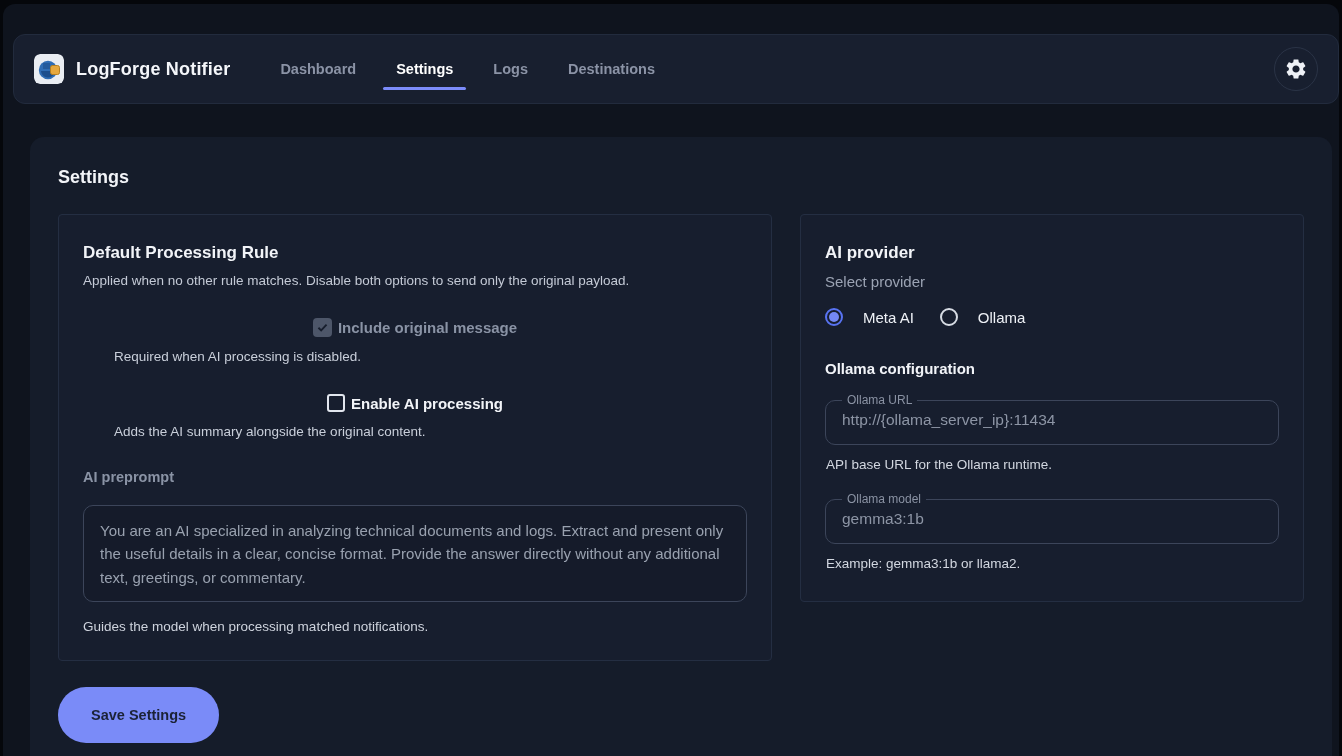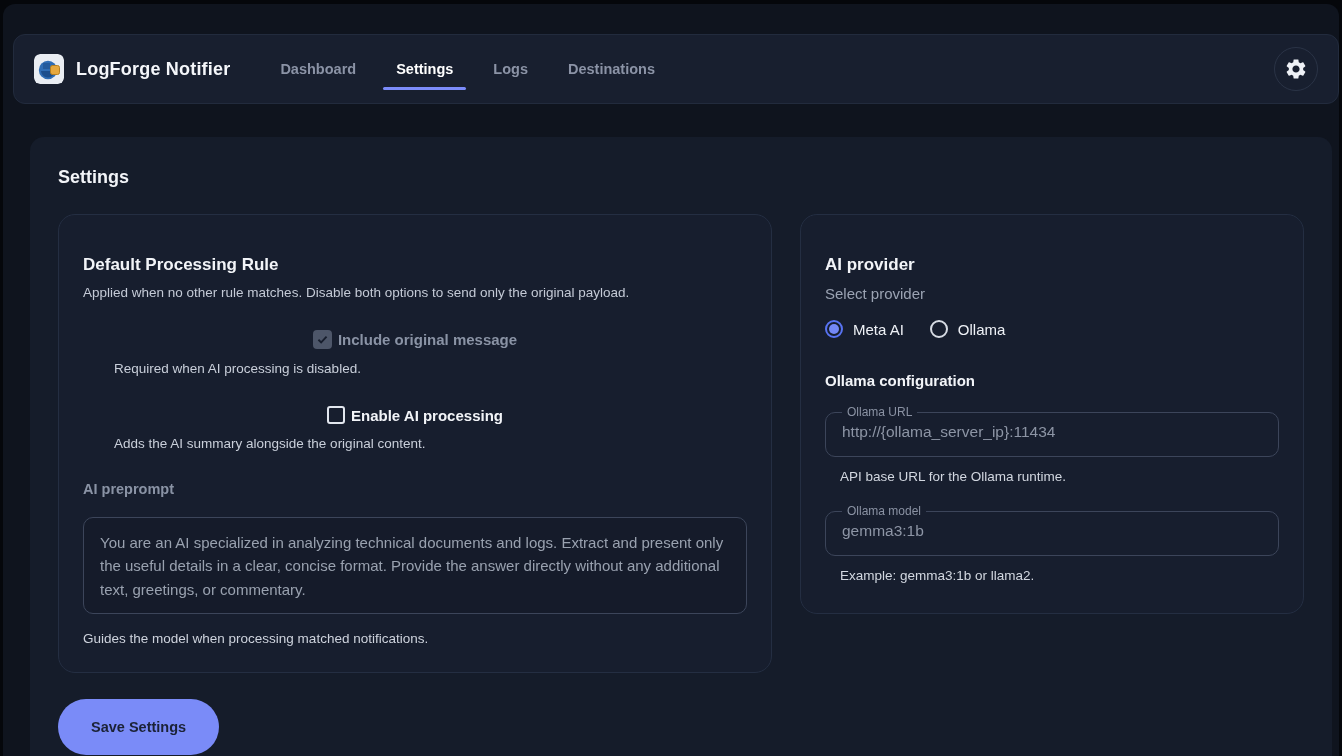--- a/index.html
+++ b/index.html
@@ -44,22 +44,22 @@
     display: flex; align-items: center; justify-content: center; cursor: pointer;
   }
   
   .panel {
     position: absolute; left: 27px; right: 7px; top: 133px; bottom: -24px;
     background: #151c2a; border-radius: 14px; padding: 28px;
   }
   .page-title { font-size: 18px; font-weight: 700; color: #f2f4f8; margin: 2px 0 26px 0; }
   .grid { display: grid; grid-template-columns: 1fr 504px; gap: 28px; align-items: start; }
   .card {
-    background: #171e2e; border: 1px solid #242e42; border-radius: 17px;
-    padding: 40px 24px 26px 24px;
+    background: #171e2e; border: 1px solid #242e42; border-radius: 4px;
+    padding: 28px 24px 26px 24px;
   }
   .card-title { font-size: 17px; font-weight: 700; color: #f2f4f8; margin-bottom: 10px; }
   .card-sub { font-size: 13.5px; color: #c4cad6; margin-bottom: 30px; }
   
   .check-row { display: flex; align-items: center; gap: 6px; margin-bottom: 12px; justify-content: center; }
   .cb { width: 19px; height: 19px; flex: none; cursor: pointer; position: relative; }
   .cb.checked-disabled {
     background: #4d5669; border-radius: 4px; cursor: default;
     display: flex; align-items: center; justify-content: center;
   }
@@ -76,21 +76,21 @@
     width: 100%; height: 97px; resize: none;
     background: rgba(0,0,0,0.08); border: 1px solid #3c455a; border-radius: 10px;
     padding: 13px 16px; font-family: inherit; font-size: 15px; line-height: 1.55;
     color: #e8ecf2; outline: none;
   }
   textarea.preprompt::placeholder { color: #99a1af; }
   .field-help { font-size: 13.5px; color: #ced3dd; margin-top: 13px; }
   
   .select-label { font-size: 15px; color: #9ba3b3; margin: 24px 0 18px 0; }
   .radio-row { display: flex; align-items: center; gap: 26px; margin-bottom: 34px; }
-  .radio-opt { display: flex; align-items: center; gap: 10px; cursor: pointer; }
+  .radio-opt { display: flex; align-items: center; gap: 20px; cursor: pointer; }
   .radio { width: 18px; height: 18px; border-radius: 50%; flex: none; position: relative; }
   .radio.selected { border: 2px solid #5873f2; }
   .radio.selected::after {
     content: ""; position: absolute; left: 2px; top: 2px; width: 10px; height: 10px;
     border-radius: 50%; background: #7488f5;
   }
   .radio.unselected { border: 2px solid #d7dce4; }
   .radio-label { font-size: 15px; color: #eef1f6; font-weight: 500; }
   .section-title { font-size: 15px; font-weight: 700; color: #f2f4f8; margin-bottom: 16px; }
   fieldset.mui-field {
@@ -98,21 +98,21 @@
     padding: 0 13px 13px 13px; margin-bottom: 12px;
   }
   fieldset.mui-field legend {
     font-size: 12px; color: #8a92a3; padding: 0 5px; margin-left: 3px;
   }
   fieldset.mui-field input {
     width: 100%; background: transparent; border: none; outline: none;
     font-family: inherit; font-size: 15.5px; color: #e8ecf2; padding: 4px 3px 2px 3px;
   }
   fieldset.mui-field input::placeholder { color: #8d95a5; }
-  .input-help { font-size: 13.5px; color: #d2d7e0; margin: 0 0 20px 15px; }
+  .input-help { font-size: 13.5px; color: #d2d7e0; margin: 0 0 20px 1px; }
   .input-help.last { margin-bottom: 4px; }
   
   .save-btn {
     margin-top: 26px; border: none; cursor: pointer;
     background: #7a8bf8; color: #1b2236;
     font-family: inherit; font-size: 14.5px; font-weight: 700;
     padding: 20px 33px; border-radius: 999px;
   }
 </style>
 </head>

